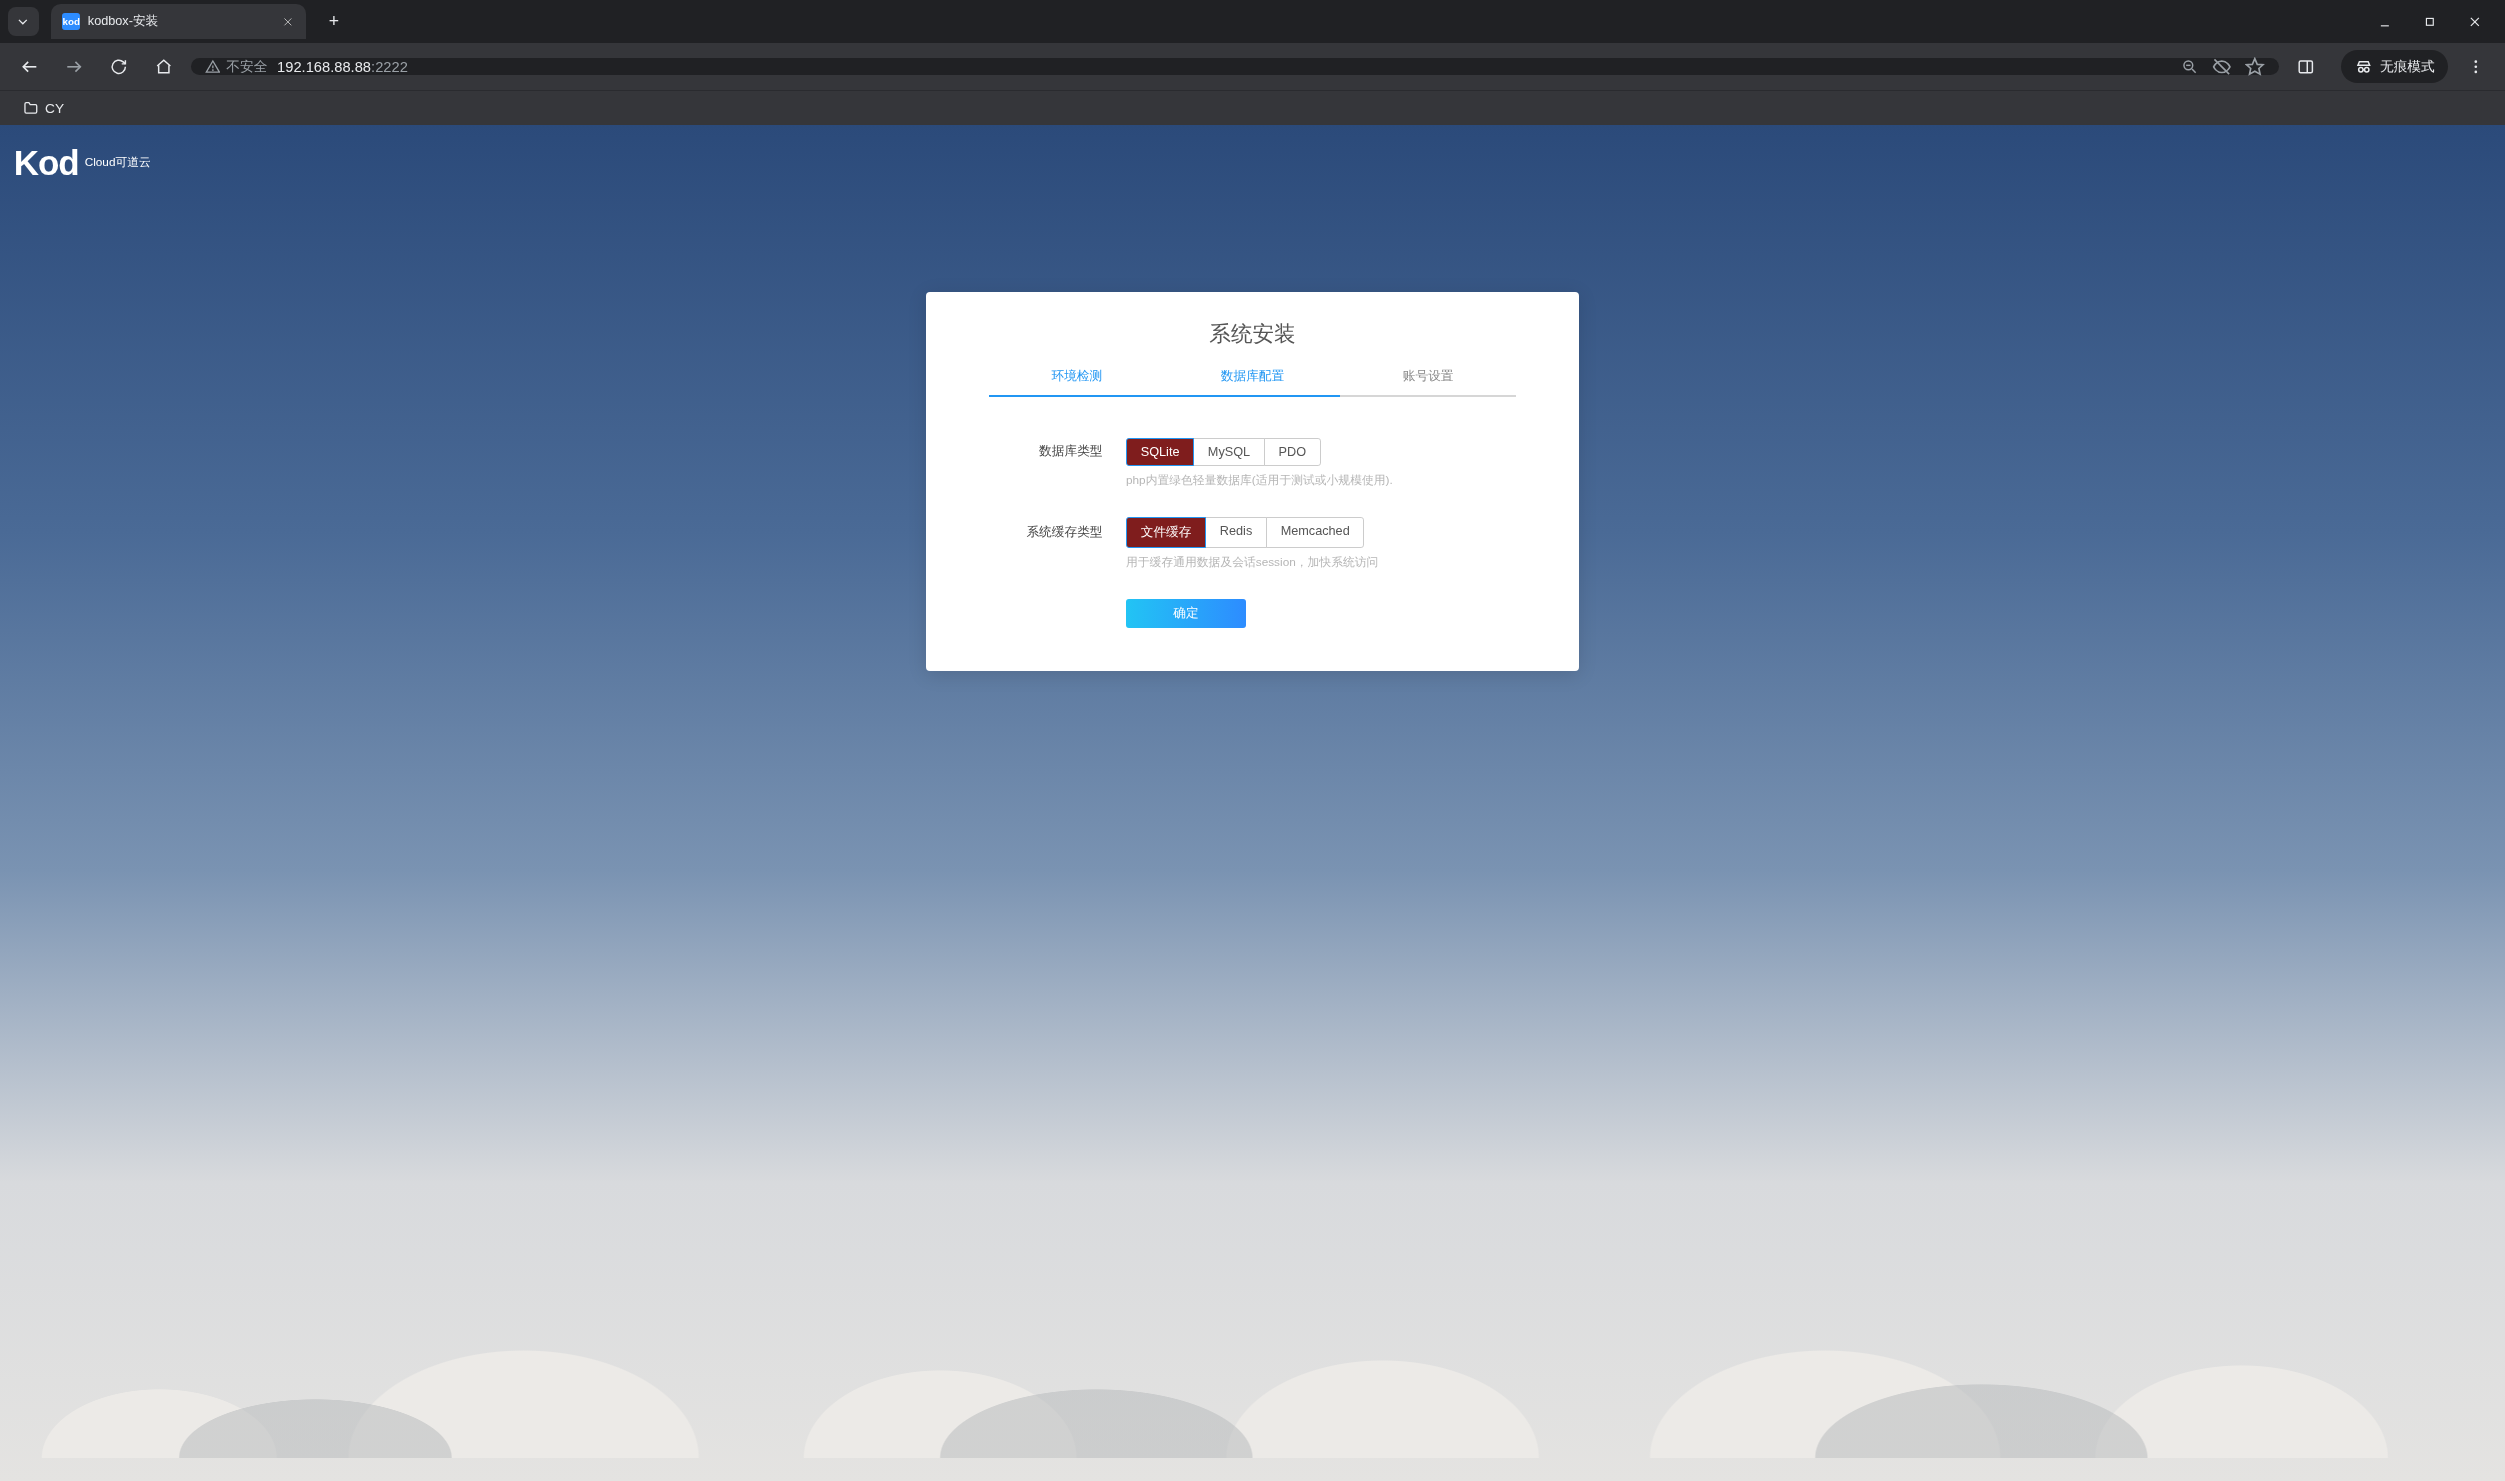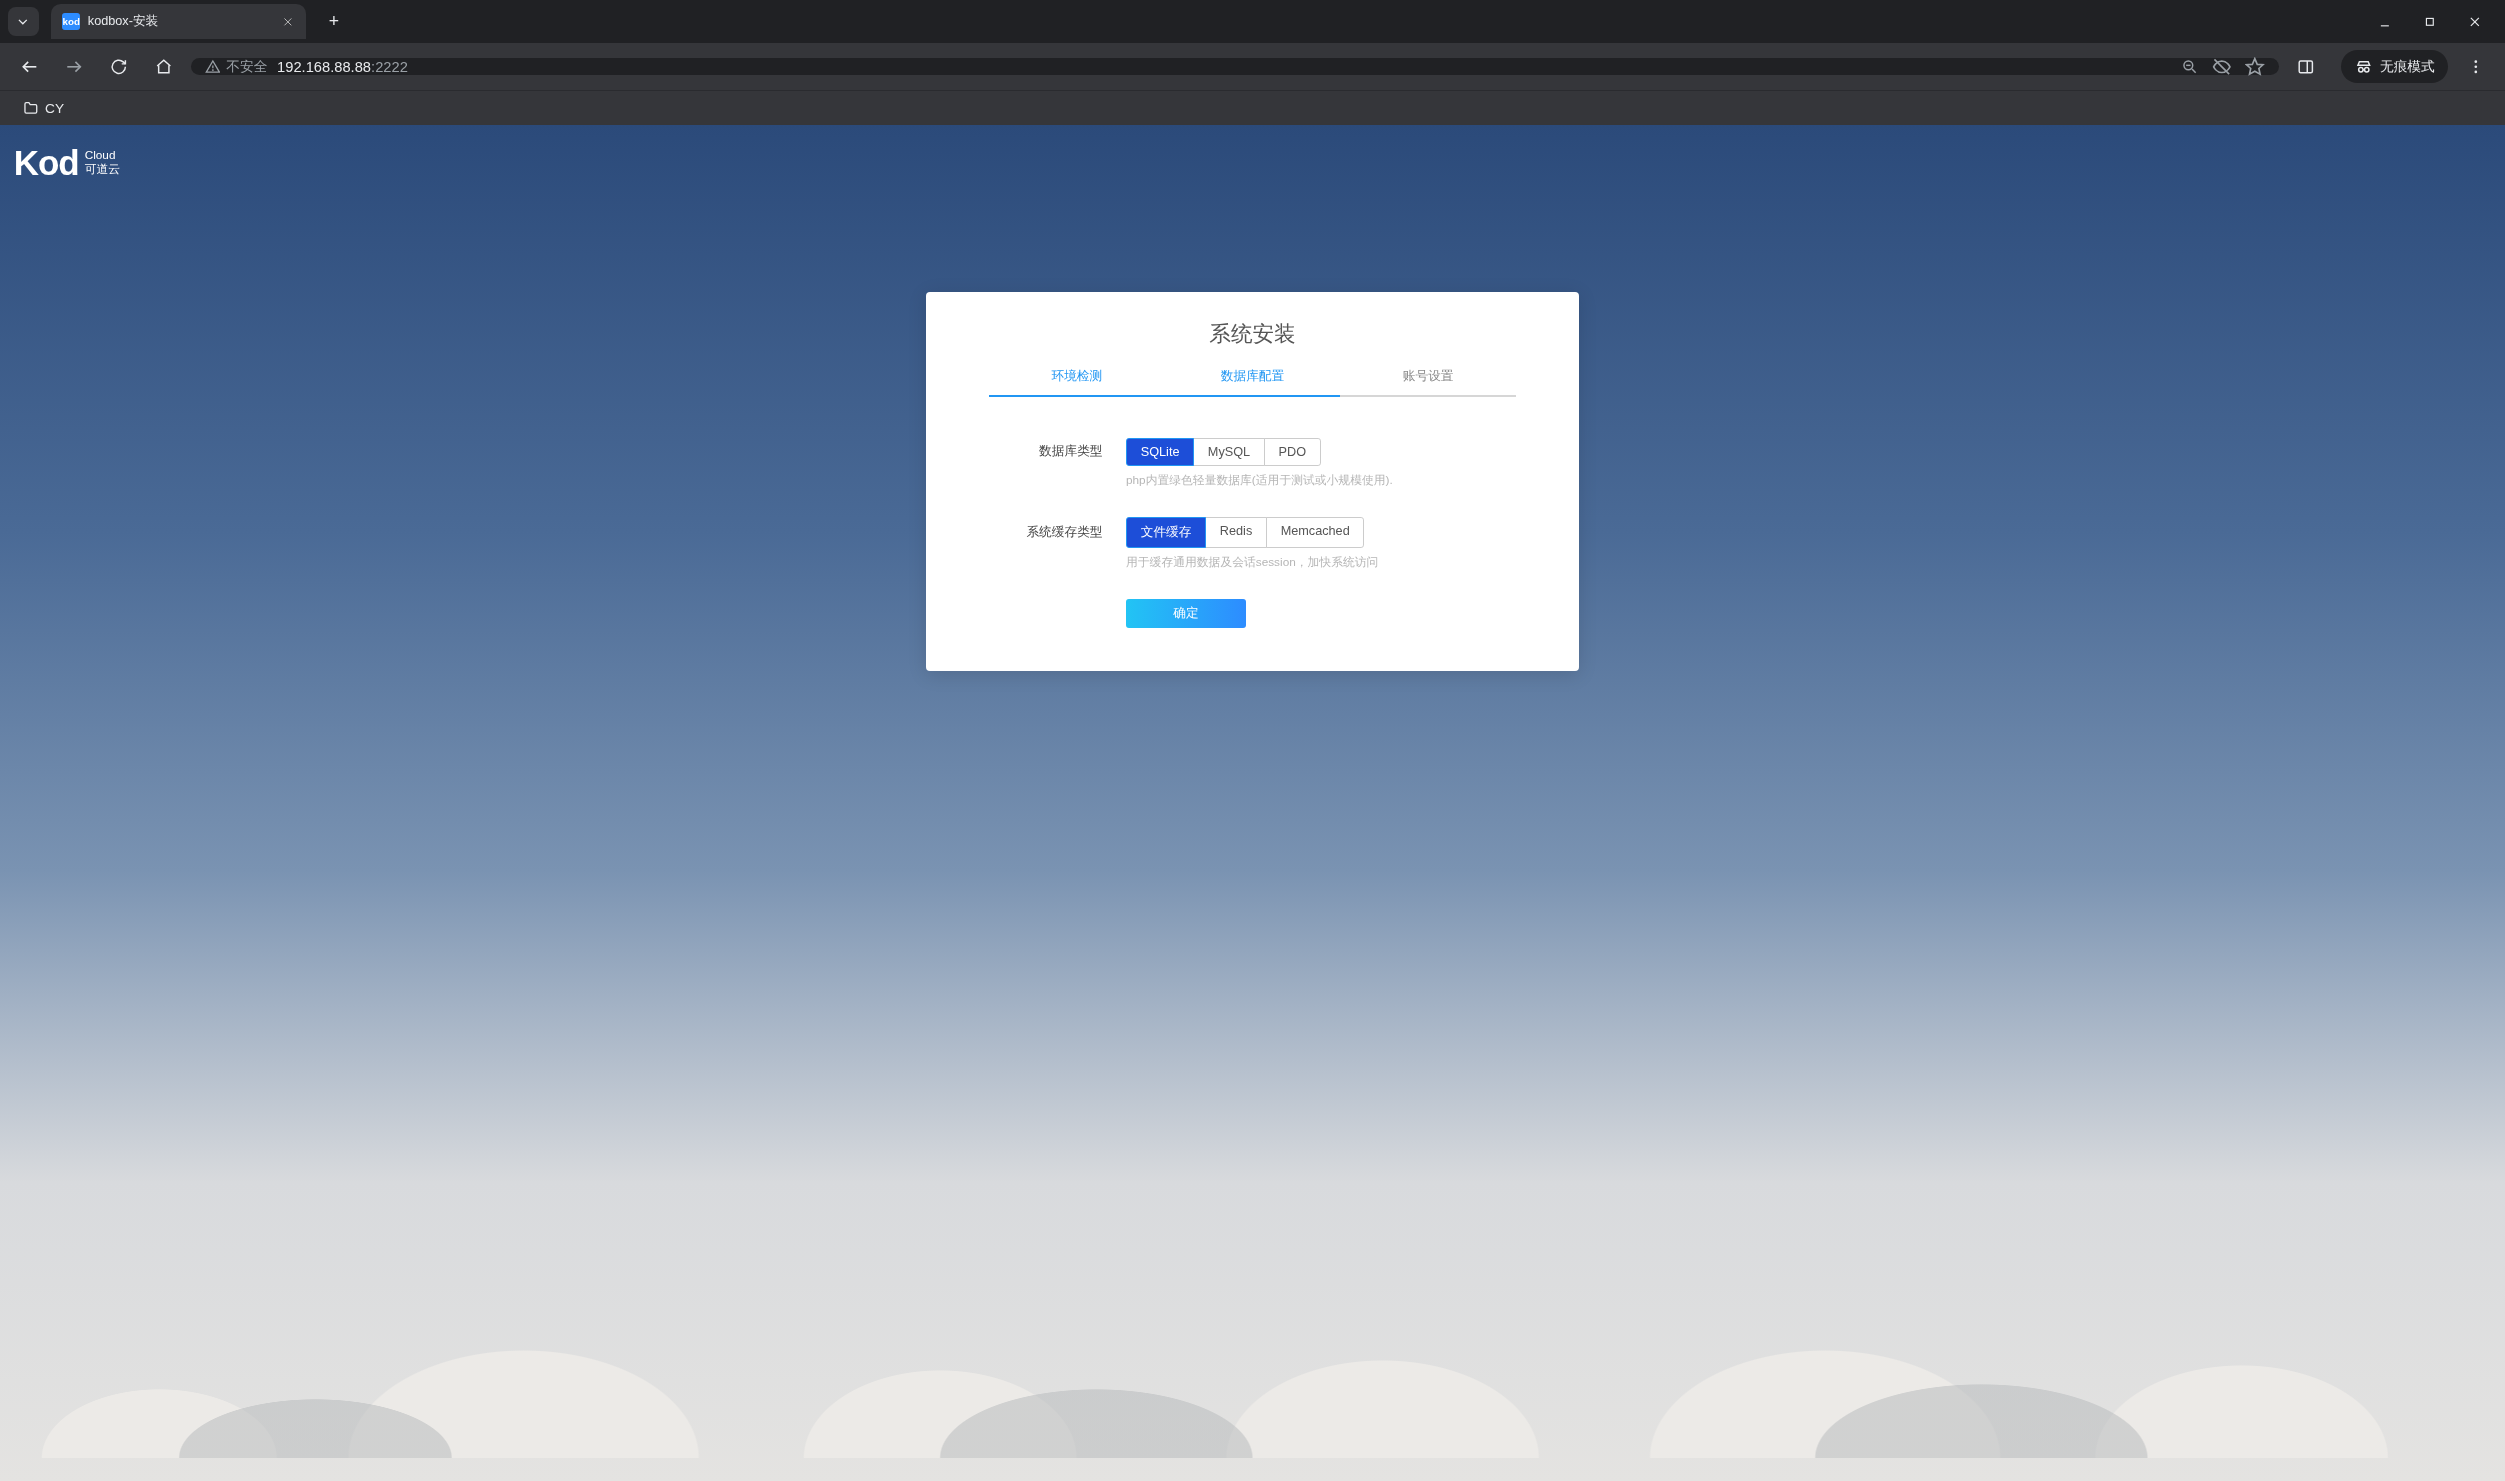--- a/index.html
+++ b/index.html
@@ -208,21 +208,21 @@
 }
 .logo-main {
   font-size: 35px;
   font-weight: 600;
   letter-spacing: -1px;
   display: flex;
   align-items: center;
 }
 .logo-sub {
   display: flex;
-  flex-direction: column;
+  flex-direction: row;
   font-size: 11.8px;
   line-height: 13.7px;
   margin-left: 3.9px;
 }
 
 
 .card {
   position: relative;
   margin: 167px auto 0;
   width: 653px;
@@ -277,21 +277,21 @@
   padding: 5.9px 13.7px;
   font-size: 12.7px;
   color: #555;
   background: #fff;
   cursor: pointer;
   margin-left: -1px;
 }
 .btn-group .opt:first-child { border-radius: 2.9px 0 0 2.9px; margin-left: 0; }
 .btn-group .opt:last-child  { border-radius: 0 2.9px 2.9px 0; }
 .btn-group .opt.selected {
-  background: #1d4ed8;
+  background: #7f1d1d;
   border-color: #2196f3;
   color: #fff;
   position: relative;
   z-index: 1;
 }
 .field-hint {
   font-size: 11.8px;
   color: #b6b6b6;
   margin-left: 137px;
   padding-left: 0;

